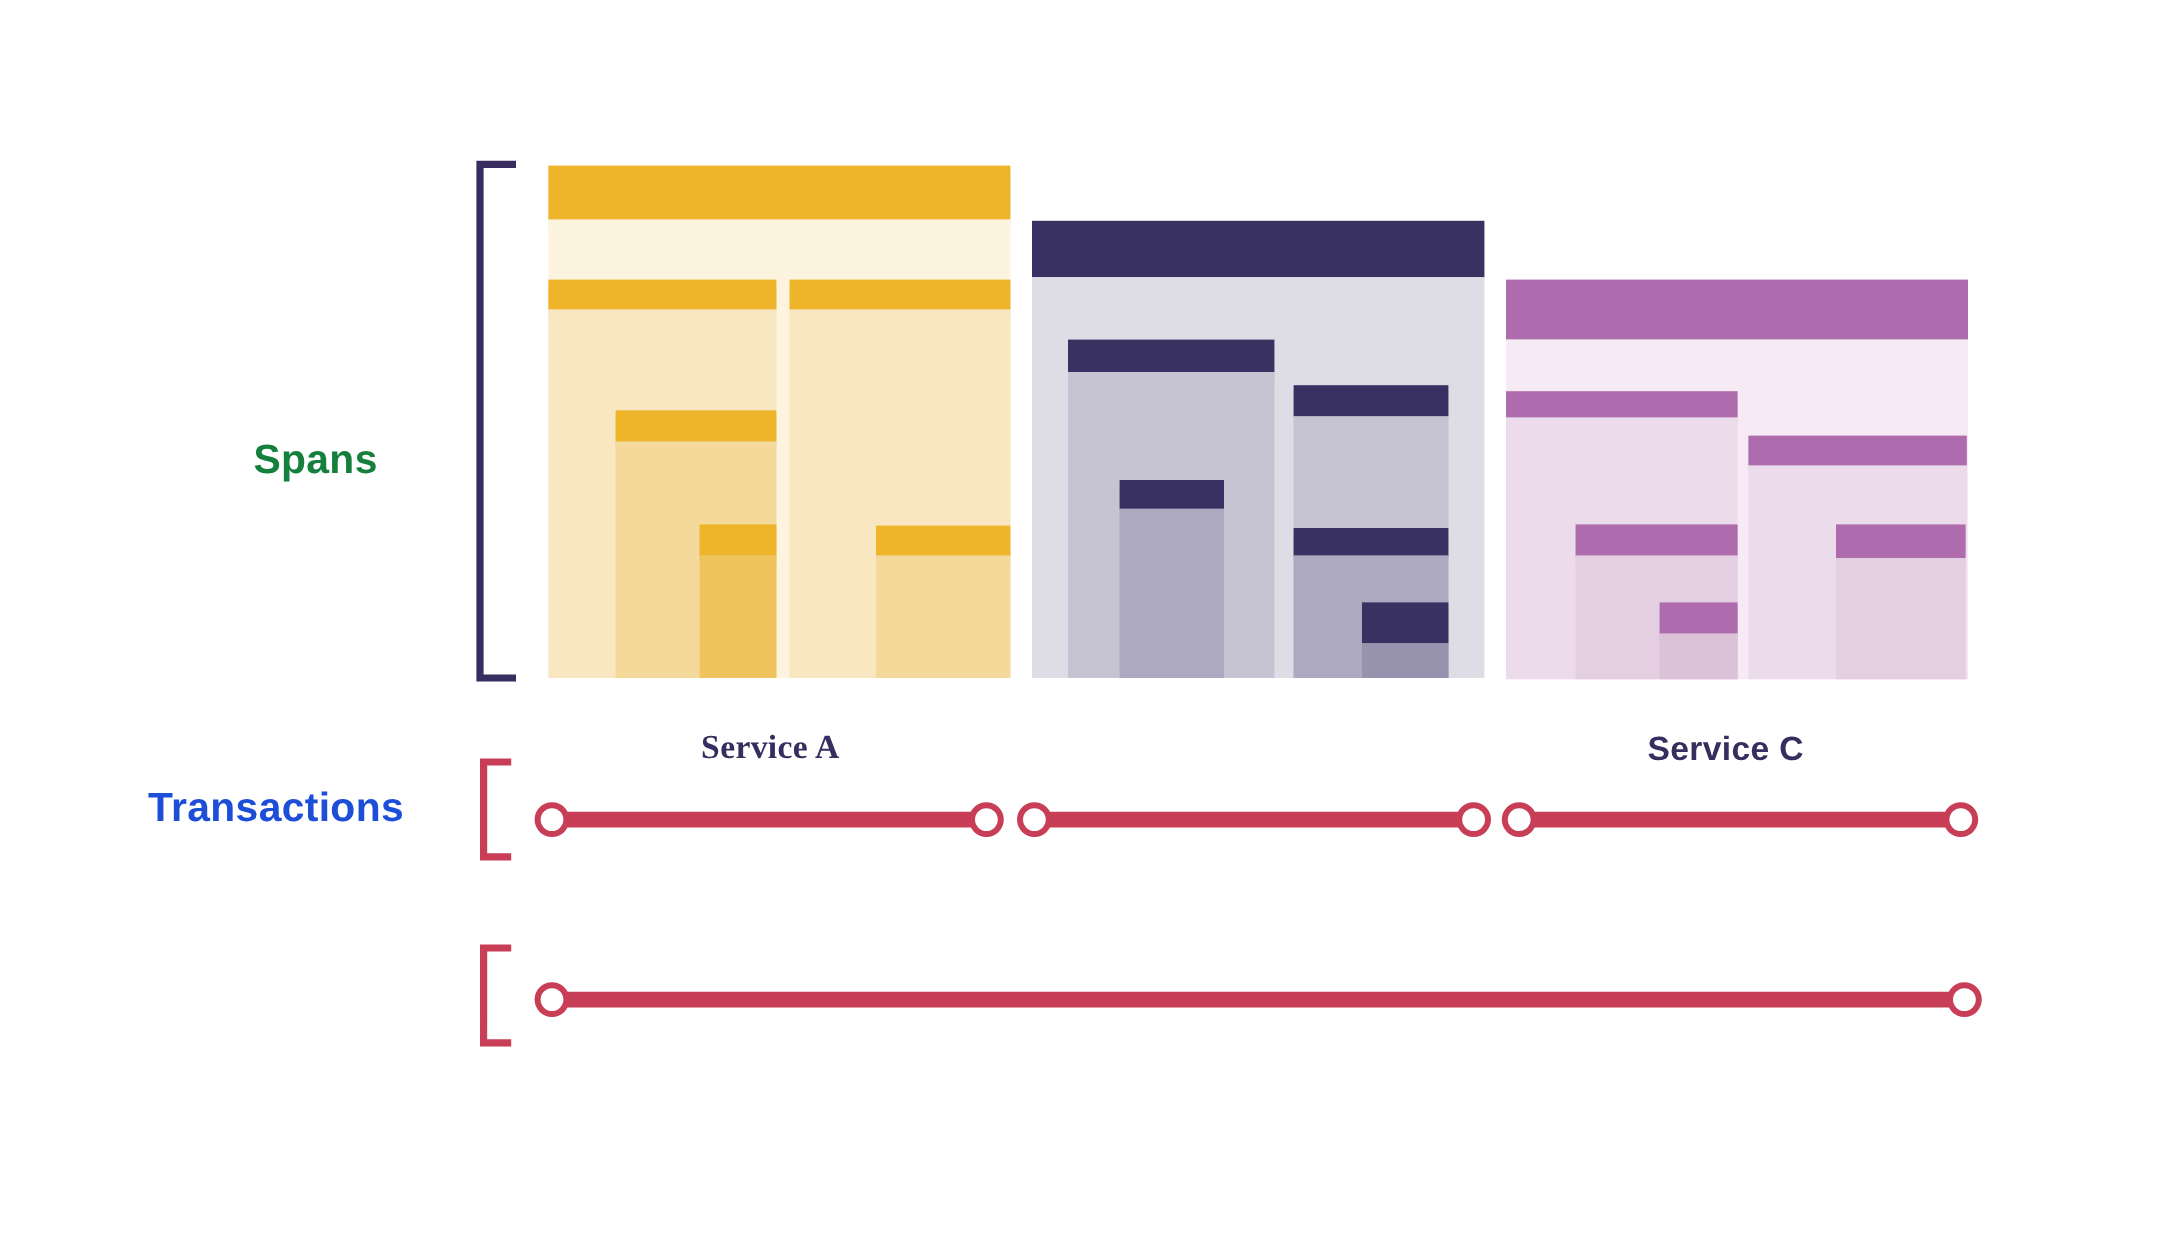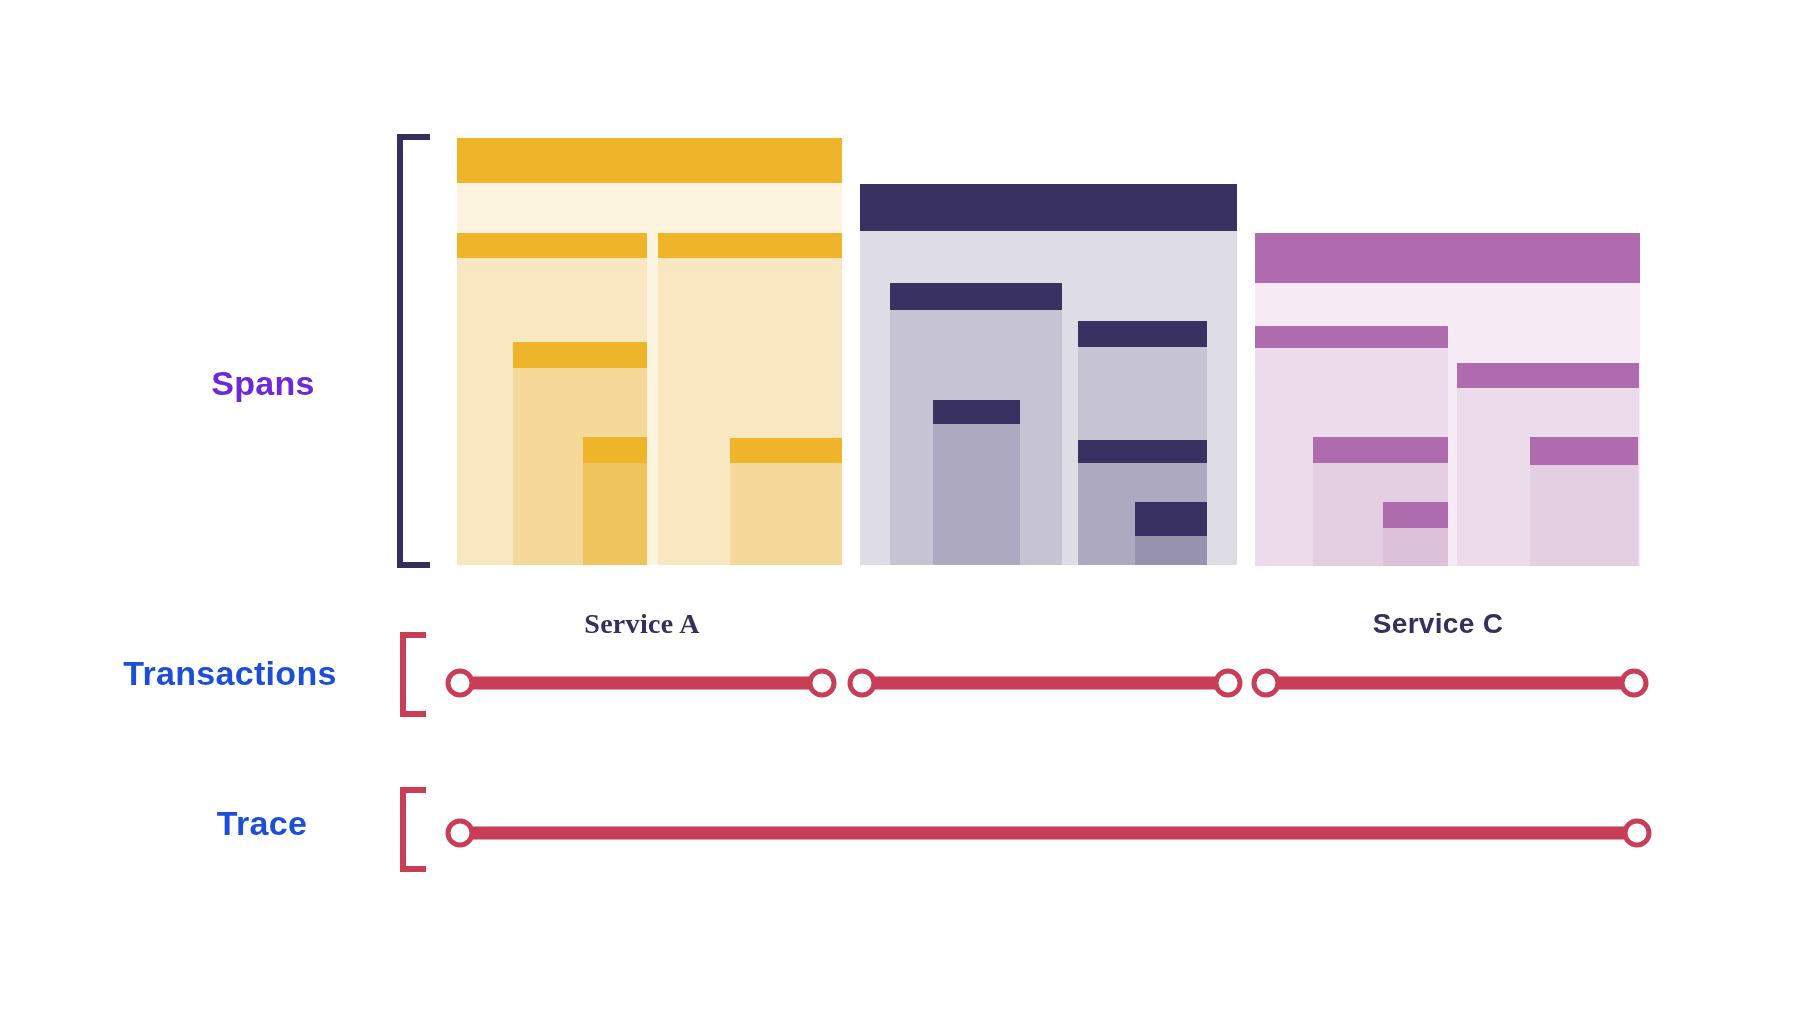--- a/index.html
+++ b/index.html
@@ -22,21 +22,21 @@
   }
   .row-label {
     position:absolute;
     font-weight: bold;
     font-size: 34px;
     line-height: 40px;
     text-align: center;
     letter-spacing: 0.3px;
     white-space: nowrap;
   }
-  .row-label.navy { color: #6d28d9; }
+  .row-label.navy { color: #15803d; }
   .row-label.red  { color: #1d4ed8; }
   .svc-label {
     position:absolute;
     font-weight: bold;
     font-size: 28px;
     line-height: 34px;
     color: #372d5e;
     text-align: center;
     width: 240px;
     letter-spacing: 0.3px;
@@ -116,20 +116,19 @@
       <div class="rect hdr" style="left: 1457px; top: 363px; width: 182px; height: 25px; background: rgb(174, 108, 175);"></div>
       <div class="rect" style="left: 1457px; top: 388px; width: 182px; height: 178px; background: rgb(236, 219, 235);"></div>
       <div class="rect hdr" style="left: 1530px; top: 437px; width: 108px; height: 28px; background: rgb(174, 108, 175);"></div>
       <div class="rect dots" style="left: 1530px; top: 465px; width: 108px; height: 101px; background: rgb(227, 206, 226);"></div>
     </div>
 
   <div id="spans-label" class="row-label navy">Spans</div>
 
   <div id="transactions-label" class="row-label red">Transactions</div>
 
-  <div id="trace-label" class="row-label red">Trace</div>
 
   <div id="service-a-label" class="svc-label">Service A</div>
 
 
   <div id="service-c-label" class="svc-label">Service C</div>
 
 </div>
 
 </body></html>

